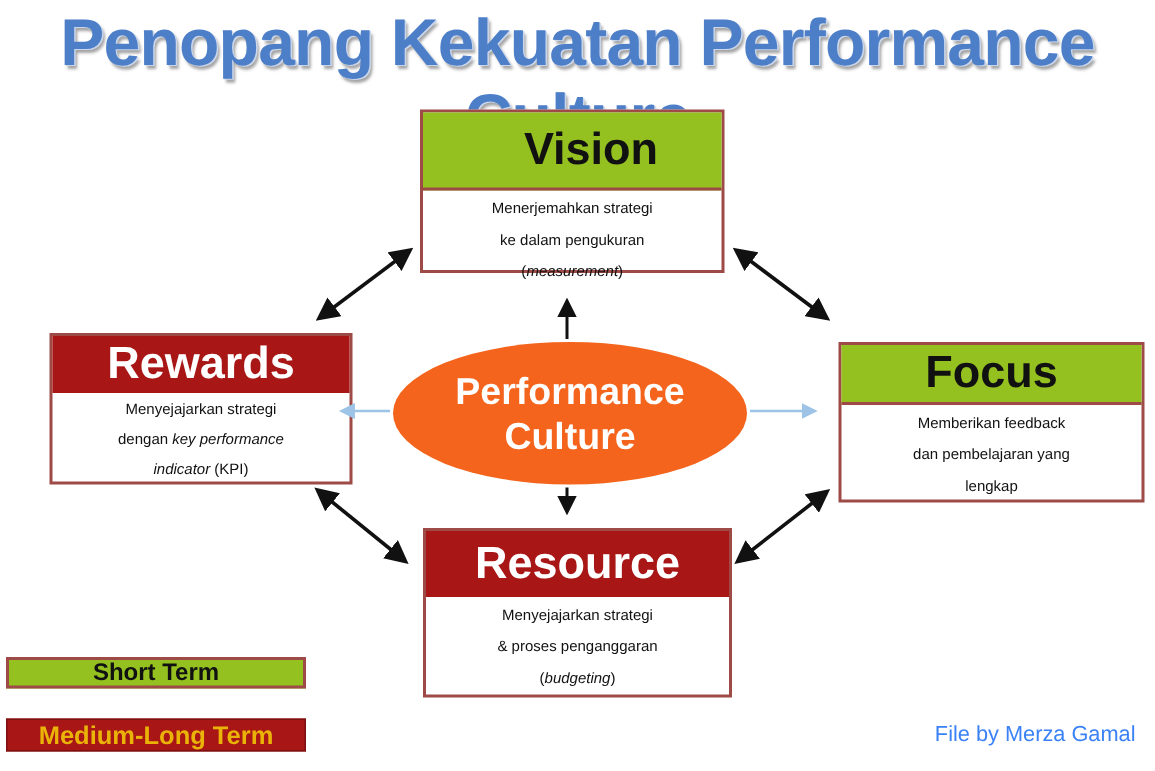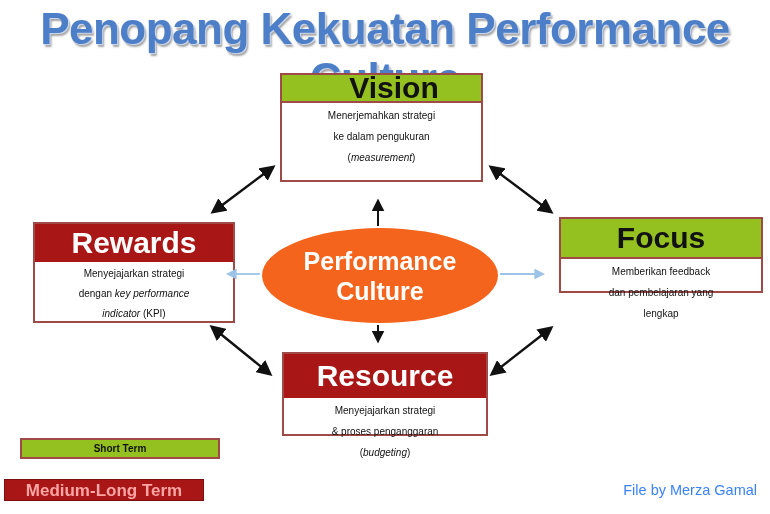--- a/index.html
+++ b/index.html
@@ -27,45 +27,45 @@
   }
   .hdr-green{background:var(--green,#94C11F); color:#111111;}
   .hdr-red{background:var(--dark-red,#A81616); color:#ffffff; border-bottom-width:0;}
   .box-body{
     text-align:center; font-size:10px; line-height:20px; color:#111111; padding-top:2px;
   }
   .seg-line{white-space:pre-wrap;}
   .it{font-style:italic;}
 
   #vision-box  {left:280px; top:73px;  width:203px; height:109px;}
-  #vision-box  .box-header{height:28px;padding-left:25px;}
+  #vision-box  .box-header{height:52px;padding-left:25px;}
   #rewards-box {left:5px;   top:222px; width:202px; height:101px;margin-left:28px;}
   #rewards-box .box-header{height:38px;}
-  #focus-box   {left:559px; top:217px; width:204px; height:76px;}
+  #focus-box   {left:559px; top:228px; width:204px; height:107px;}
   #focus-box   .box-header{height:40px;}
-  #resource-box{left:282px; top:352px; width:206px; height:84px;}
+  #resource-box{left:282px; top:352px; width:206px; height:113px;}
   #resource-box .box-header{height:44px;}
   #focus-box .box-body, #resource-box .box-body, #vision-box .box-body{line-height:21px;}
 
   .center-ellipse{
     position:absolute; left:262px; top:228px; width:236px; height:95px;
     background:var(--orange,#F4641C); border-radius:50%;
     display:flex; flex-direction:column; align-items:center; justify-content:center;
     color:#ffffff; font-weight:bold; font-size:25px; line-height:30px; text-align:center;
   }
 
   .legend-item{
     position:absolute; left:4px; width:200px;
     display:flex; align-items:center; justify-content:center;
     font-weight:bold; line-height:1;
   }
   #legend-short{top:438px; height:21px; background:var(--green,#94C11F);
-    border:2px solid var(--box-border,#9E4A47); color:#111111; font-size:10px;margin-left:16px;}
+    border:2px solid var(--box-border,#9E4A47); color:#111111; font-size:16px;}
   #legend-medium-long{top:479px; height:22px; background:var(--dark-red,#A81616);
-    border:1px solid #7a1010; color:#fca5a5; font-size:17px;}
+    border:1px solid #7a1010; color:#eab308; font-size:17px;}
 
   .credit{
     position:absolute; right:13px; top:482px; font-size:14.5px; color:#3b82f6;
   }
 
   .arrows{position:absolute; left:0; top:0; width:770px; height:514px; pointer-events:none;}
 </style>
 </head>
 <body>
 

